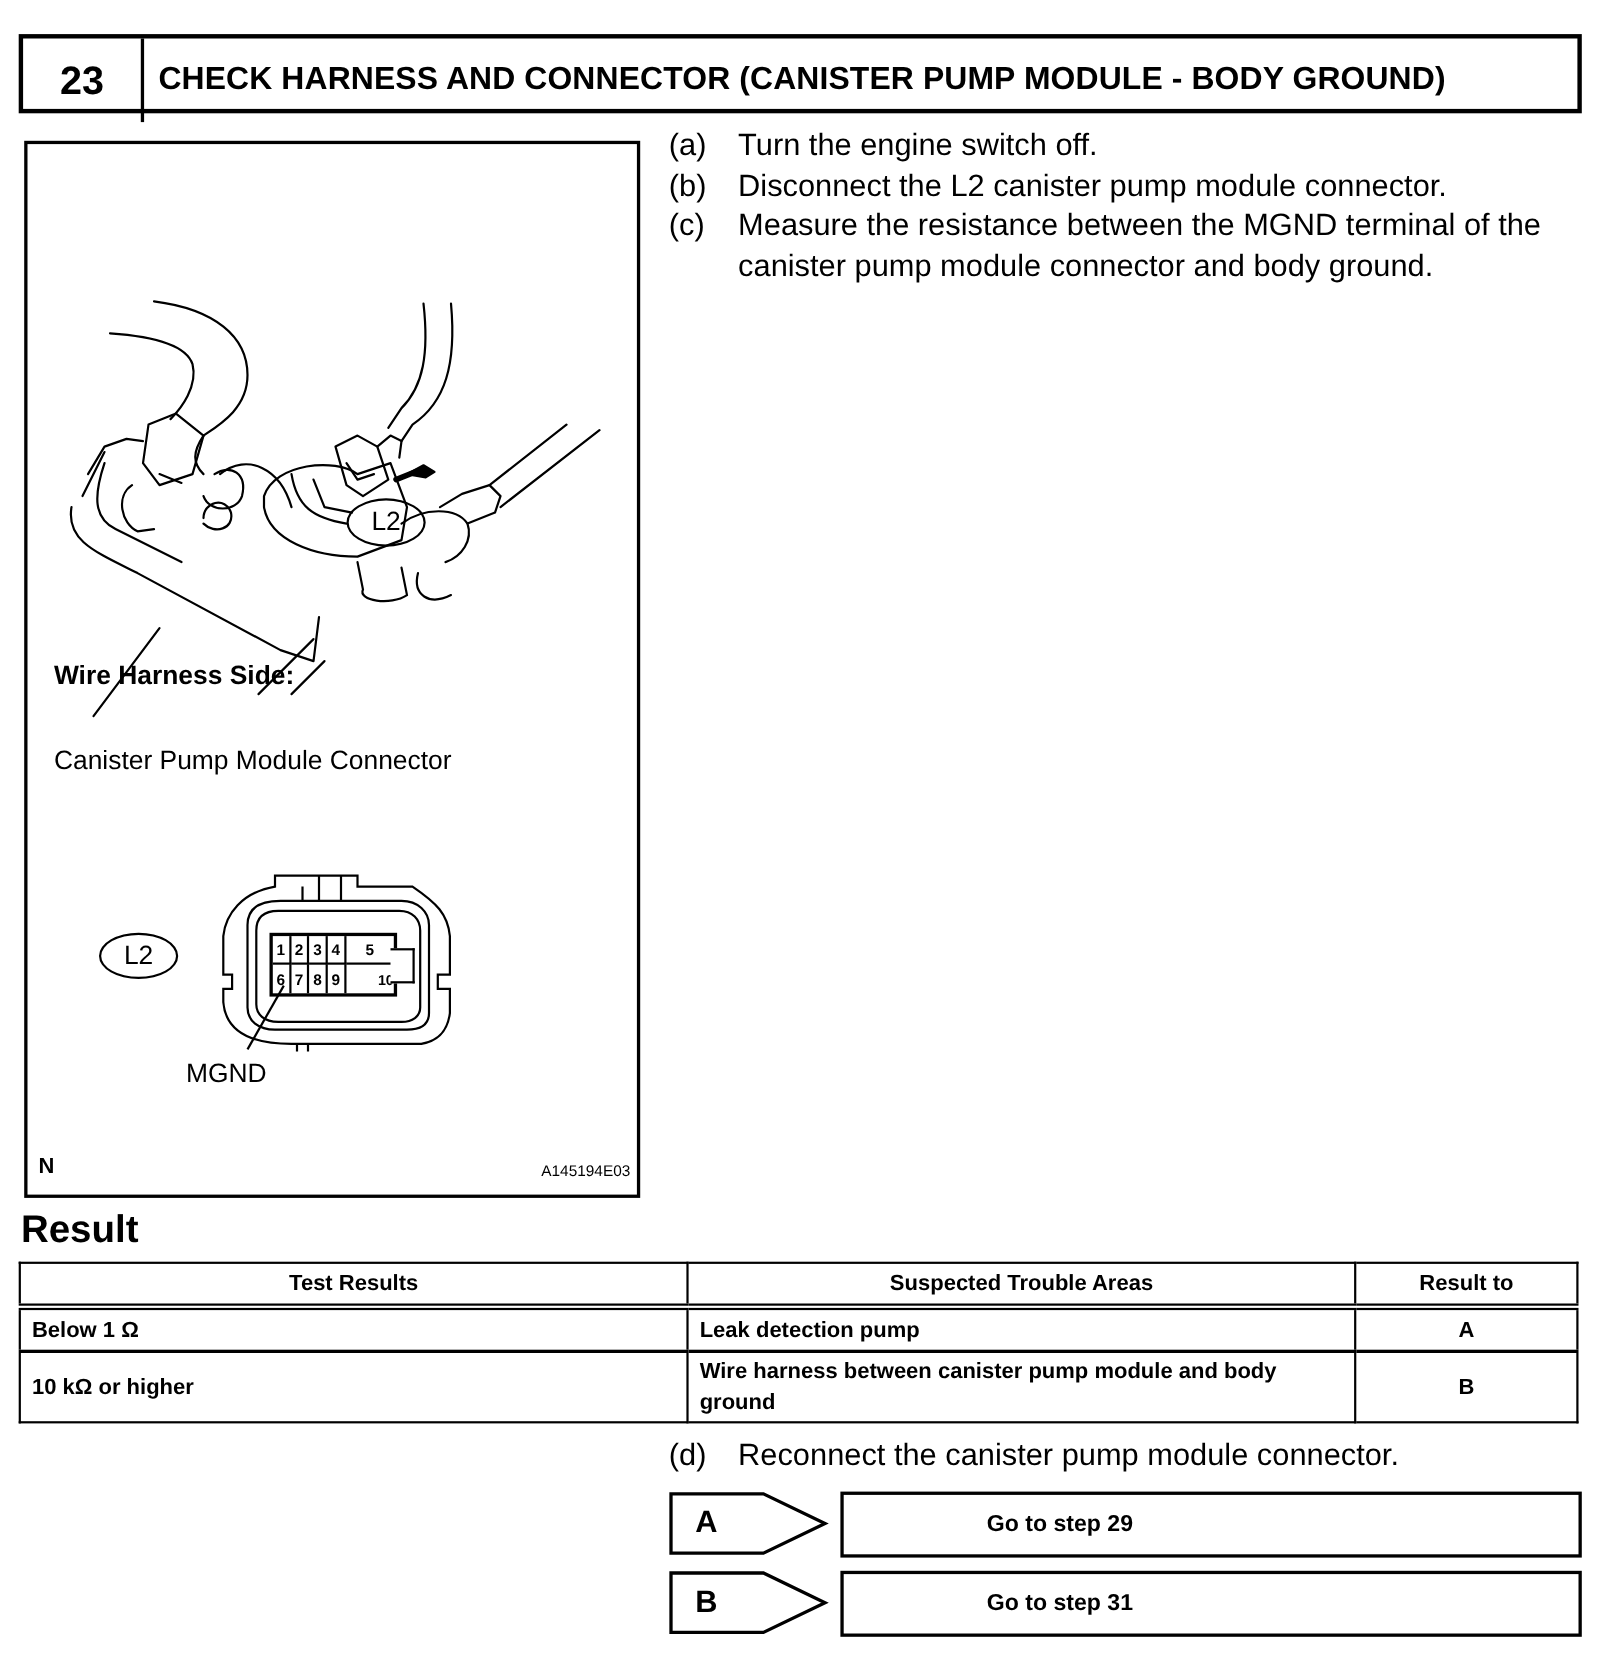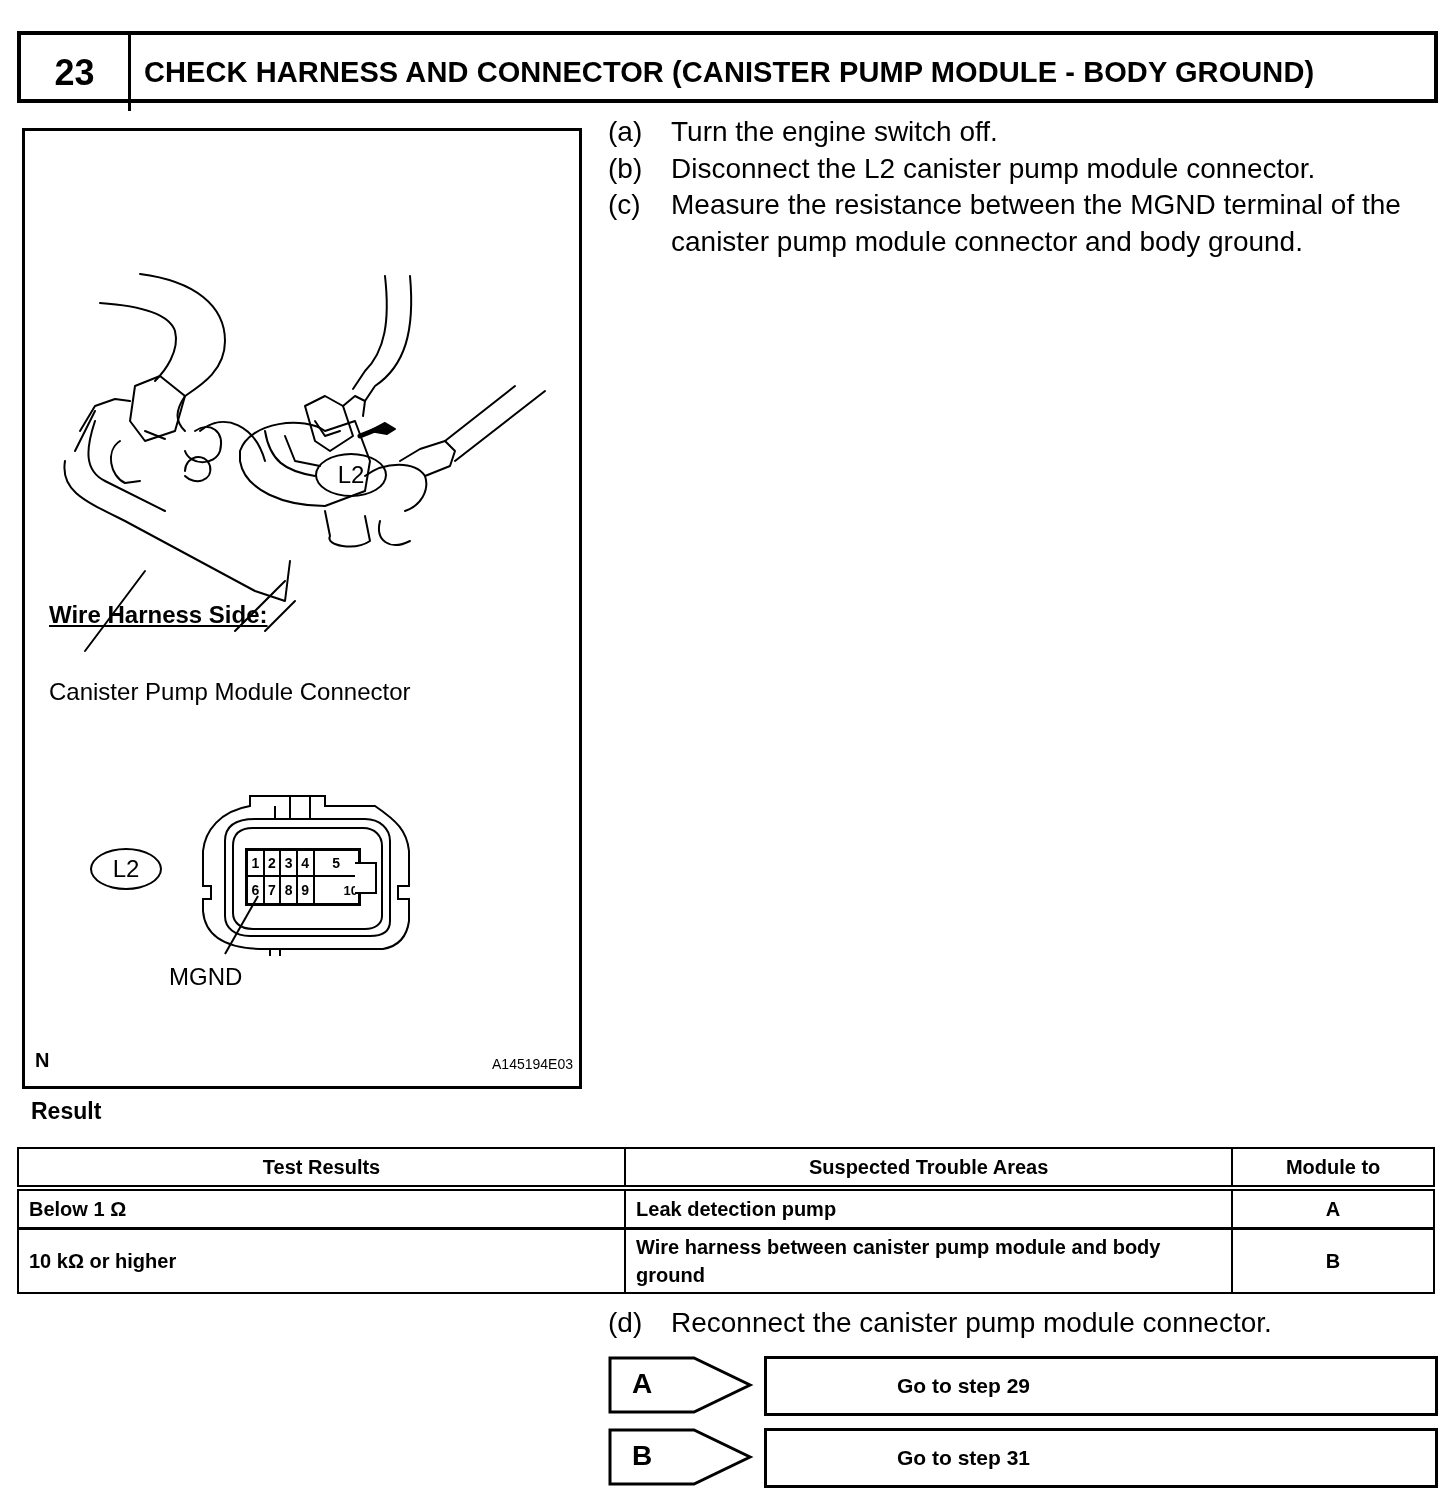--- a/index.html
+++ b/index.html
@@ -17,21 +17,21 @@
   .fig-label { position: absolute; font-size: 24px; }
   .fig-bold { font-weight: bold; }
 
   
   .steps { left: 608px; top: 114px; width: 830px; font-size: 28px; line-height: 36.5px; }
   .step { display: flex; }
   .step .lbl { width: 63px; flex: none; }
   .step .txt { flex: 1; }
 
   
-  .result-h { left: 19px; top: 1098px; font-size: 23px; font-weight: bold; margin-left: 12px; }
+  .result-h { left: 19px; top: 1098px; font-size: 35px; font-weight: bold; }
   table.res { position: absolute; left: 17px; top: 1147px; width: 1418px; border-collapse: collapse; font-size: 20px; font-weight: bold; }
   table.res td, table.res th { border: 2px solid #000; padding: 0 10px; }
   table.res th { height: 36px; text-align: center; font-weight: bold; border-bottom: 6px double #000; border-radius: 18px; }
   table.res td.c { text-align: center; }
   table.res tr.r1 td { height: 36px; border-bottom-width: 3px; }
   table.res tr.r2 td { height: 62px; line-height: 28px; }
 
   .step-d { left: 608px; top: 1307px; font-size: 28px; display: flex; }
   .step-d .lbl { width: 63px; }
 
@@ -91,21 +91,21 @@
     <path d="M375 330 L395 318 L420 310 L430 320 L425 335 L400 345"></path>
     <path d="M420 310 L490 255"></path>
     <path d="M430 330 L520 260"></path>
     <path d="M355 390 C350 410 365 420 385 410"></path>
   </svg>
 
   <div class="abs" style="left:290px; top:322px; width:68px; height:40px; border:2px solid #000; border-radius:50%; display:flex; align-items:center; justify-content:center; font-size:24px;">
     <span>L2</span>
   </div>
 
-  <div class="fig-label fig-bold" style="left:24px; top:470px;text-decoration:underline;">Wire Harness Side:</div>
+  <div class="fig-label fig-bold" style="left:24px; top:470px;">Wire Harness Side:</div>
   <div class="fig-label" style="left:24px; top:547px;">Canister Pump Module Connector</div>
 
   <div class="abs" style="left:65px; top:717px; width:68px; height:38px; border:2px solid #000; border-radius:50%; display:flex; align-items:center; justify-content:center; font-size:24px;">
     <span>L2</span>
   </div>
 
   <svg width="554" height="955" viewBox="0 0 554 955" style="position:absolute;left:0;top:0;" fill="none" stroke="#000" stroke-width="2">
     <path d="M225 675 L225 665 L300 665 L300 675 L350 675 C372 690 382 700 384 720 L384 755 L373 755 L373 768 L384 768 L384 790 C382 805 375 815 358 818 L240 818 C200 818 180 805 178 780 L178 768 L186 768 L186 755 L178 755 L178 720 C180 700 195 680 225 675 Z"></path>
     <path d="M200 710 C200 695 210 688 230 688 L340 688 C355 688 365 698 365 710 L365 790 C365 800 358 805 345 805 L225 805 C210 805 200 797 200 785 Z"></path>
     <path d="M208 715 C208 703 215 697 228 697 L338 697 C350 697 357 705 357 715 L357 785 C357 793 350 798 340 798 L228 798 C215 798 208 791 208 782 Z"></path>
@@ -156,21 +156,21 @@
 <table class="res">
   <colgroup>
     <col style="width:608px">
     <col style="width:608px">
     <col style="width:202px">
   </colgroup>
   <tbody>
       <tr>
     <th>Test Results</th>
     <th>Suspected Trouble Areas</th>
-    <th>Module to</th>
+    <th>Result to</th>
   </tr>
   <tr class="r1">
     <td>Below 1 Ω</td>
     <td>Leak detection pump</td>
     <td class="c">A</td>
   </tr>
   <tr class="r2">
     <td>10 kΩ or higher</td>
     <td>Wire harness between canister pump module and body ground</td>
     <td class="c">B</td>

